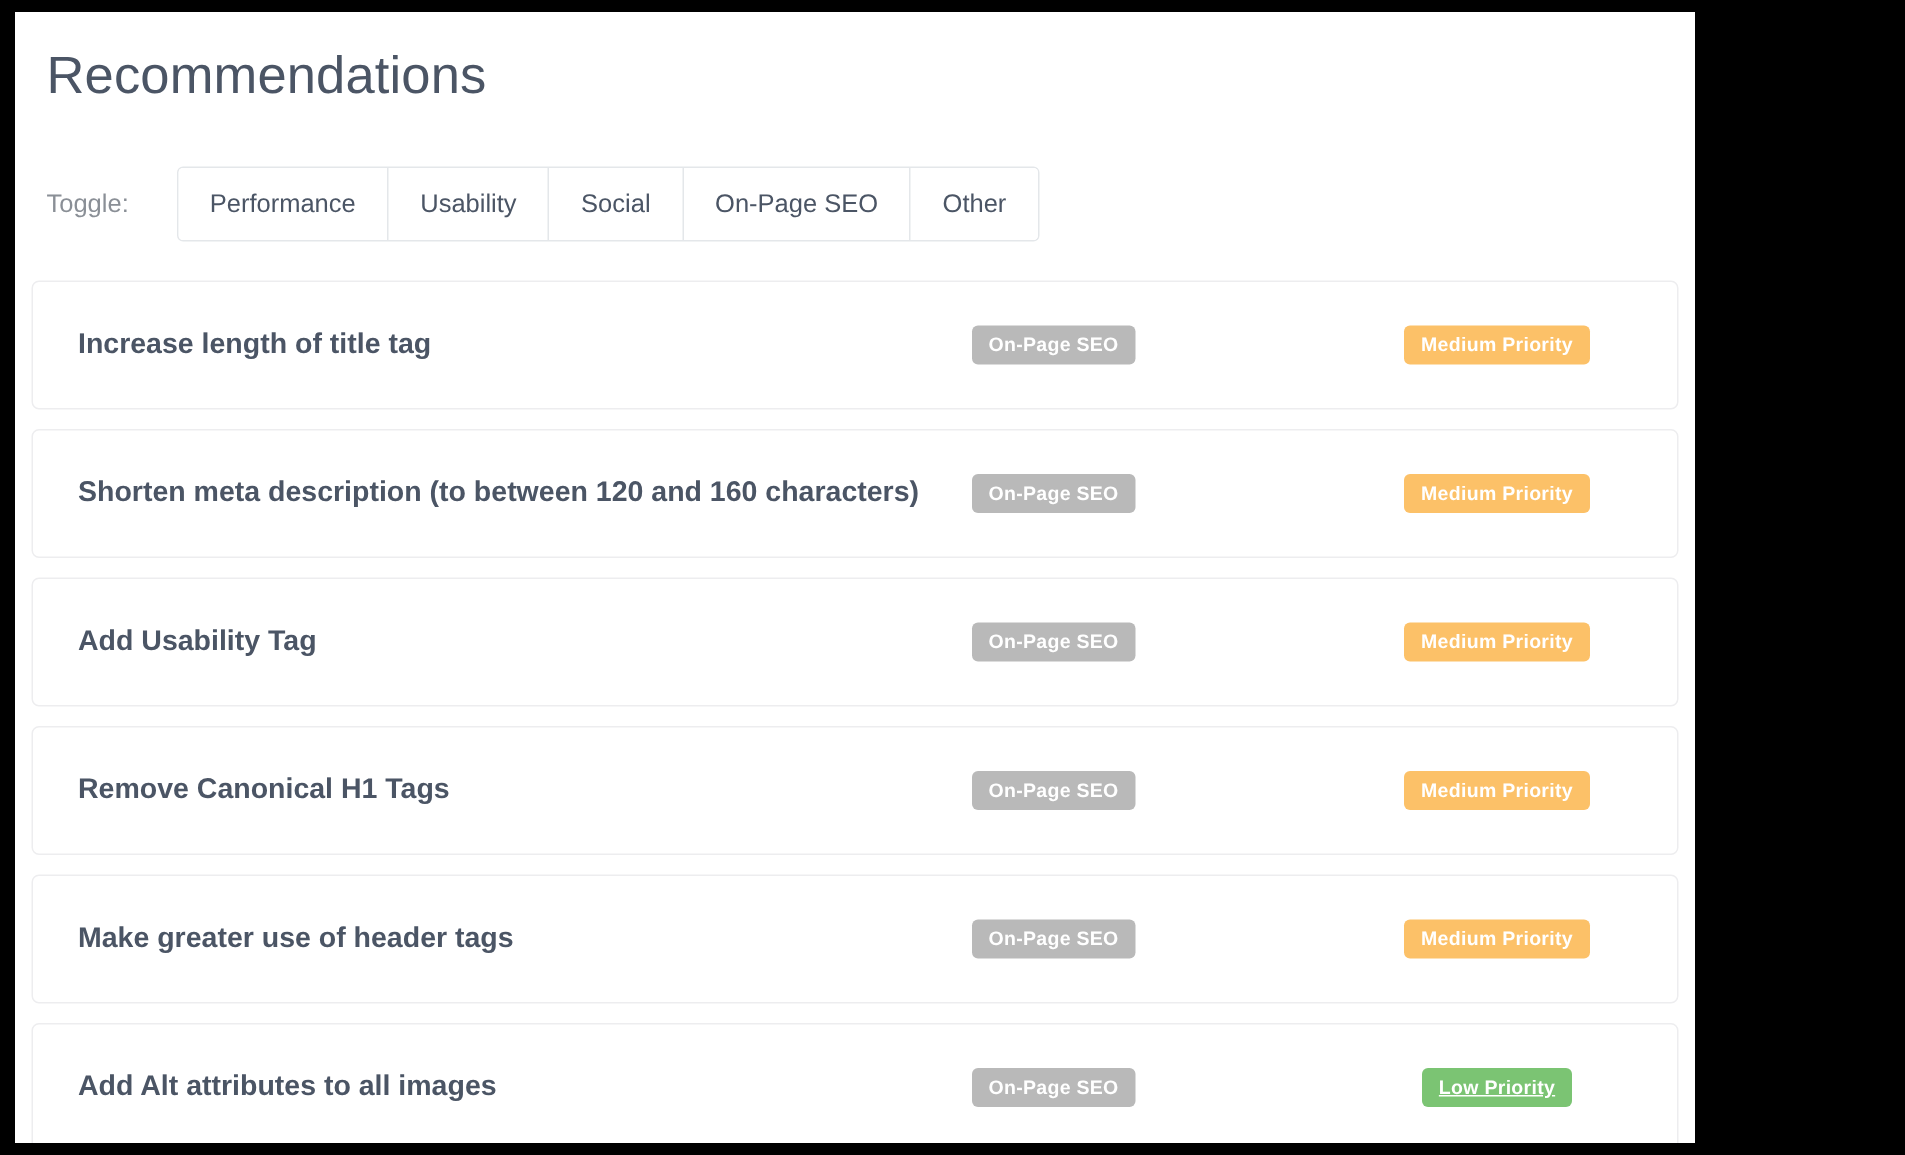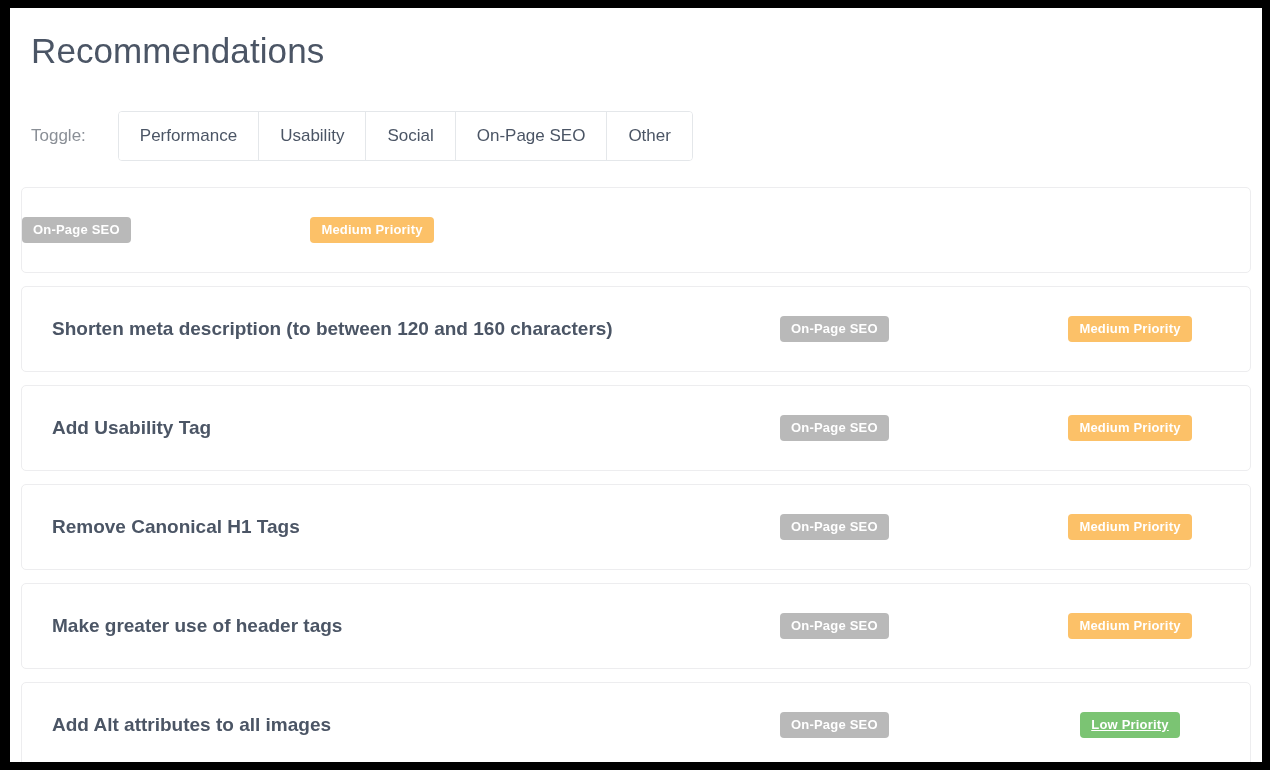--- a/index.html
+++ b/index.html
@@ -11,21 +11,21 @@
     height: 770px;
     background: #000000;
     font-family: "Liberation Sans", sans-serif;
     overflow: hidden;
   }
 
   #app-frame {
     position: absolute;
     left: 10px;
     top: 8px;
-    width: 1252px;
+    width: 1120px;
     height: 754px;
     background: #ffffff;
     overflow: hidden;
   }
 
   #page-title {
     margin: 0;
     padding: 24px 0 0 21px;
     font-size: 35px;
     font-weight: 400;
@@ -141,20 +141,21 @@
         <button class="toggle-btn">Performance</button>
         <button class="toggle-btn">Usability</button>
         <button class="toggle-btn">Social</button>
         <button class="toggle-btn">On-Page SEO</button>
         <button class="toggle-btn">Other</button>
       </div>
   </div>
 
   <ul id="rec-list">
       <li class="rec-row">
+        <div class="rec-title">Increase length of title tag</div>
         <div class="rec-category-cell">
           <span class="badge badge-category">On-Page SEO</span>
         </div>
         <div class="rec-priority-cell">
           <span class="badge badge-medium">Medium Priority</span>
         </div>
       </li>
       <li class="rec-row">
         <div class="rec-title">Shorten meta description (to between 120 and 160 characters)</div>
         <div class="rec-category-cell">

